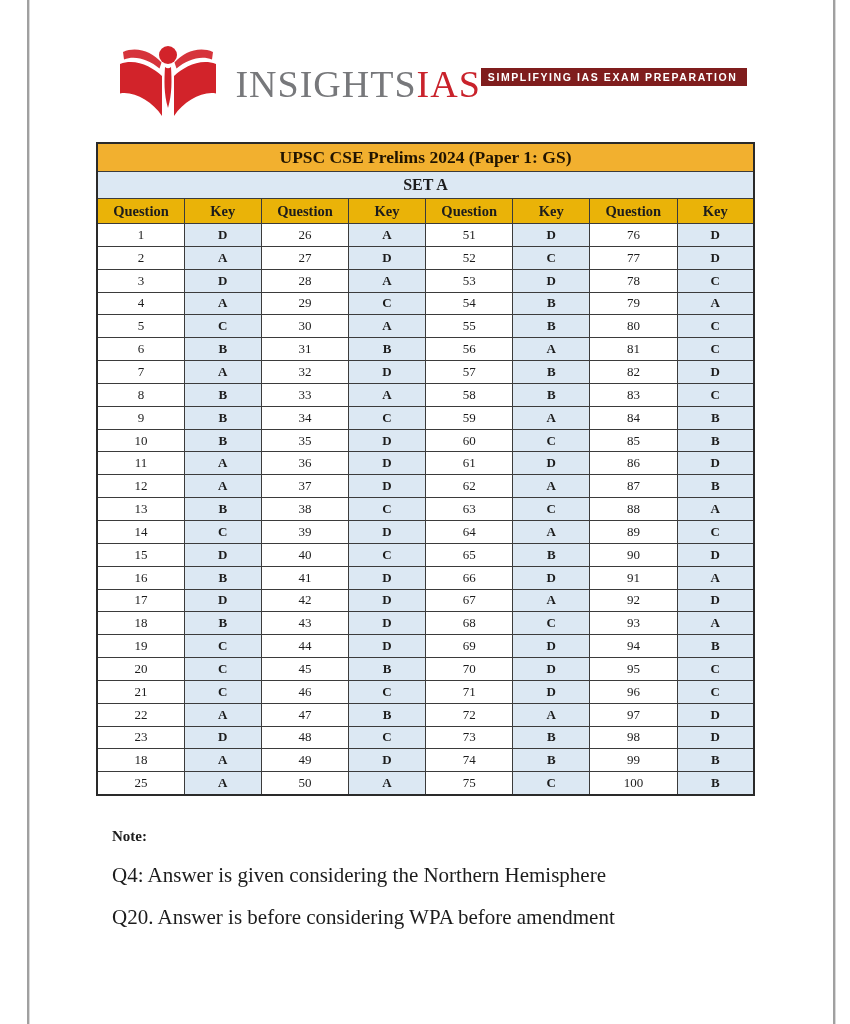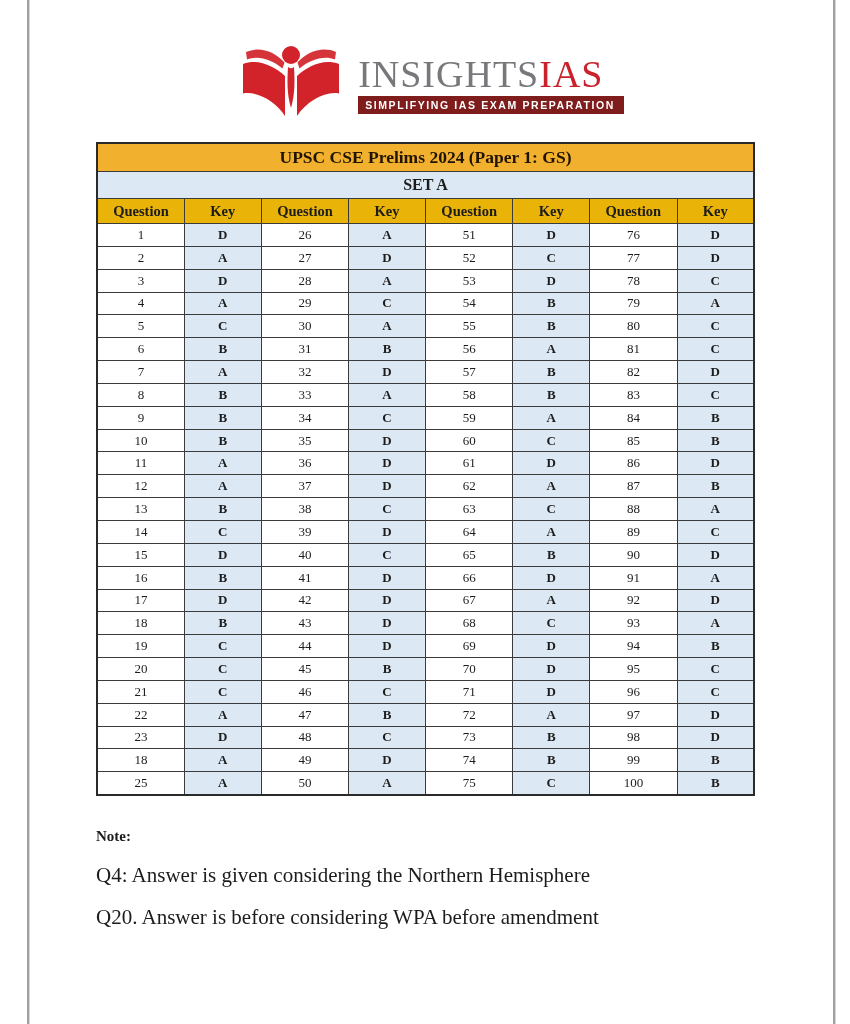--- a/index.html
+++ b/index.html
@@ -34,21 +34,21 @@
     top: 42px;
     left: 28px;
     width: 806px;
     height: 84px;
     display: flex;
     justify-content: center;
     align-items: center;
     gap: 14px;
   }
   .logo-icon { flex: 0 0 auto; }
-  .logo-text { display: flex; flex-direction: column; align-items: flex-start; }
+  .logo-text { display: flex; align-items: flex-start; }
   .brand {
     font-size: 38px;
     line-height: 38px;
     letter-spacing: 1px;
     font-weight: normal;
   }
   .brand .gray { color: #77787b; }
   .brand .red  { color: #c9222b; }
   .tagline {
     margin-top: 3px;
@@ -105,21 +105,21 @@
     font-size: 13px;
   }
   td.q-cell   { background: #ffffff; }
   td.key-cell { background: var(--lightblue, #dce8f3); font-weight: bold; font-size: 13.5px; }
   col.q-col   { width: 13.3%; }
   col.key-col { width: 11.7%; }
 
   
   .note {
     position: absolute;
-    left: 96px;
+    left: 112px;
     top: 828px;
     width: 640px;
   }
   .note-heading {
     font-size: 15px;
     font-weight: bold;
     margin: 0 0 18px 0;
   }
   .note-line {
     font-size: 21px;

